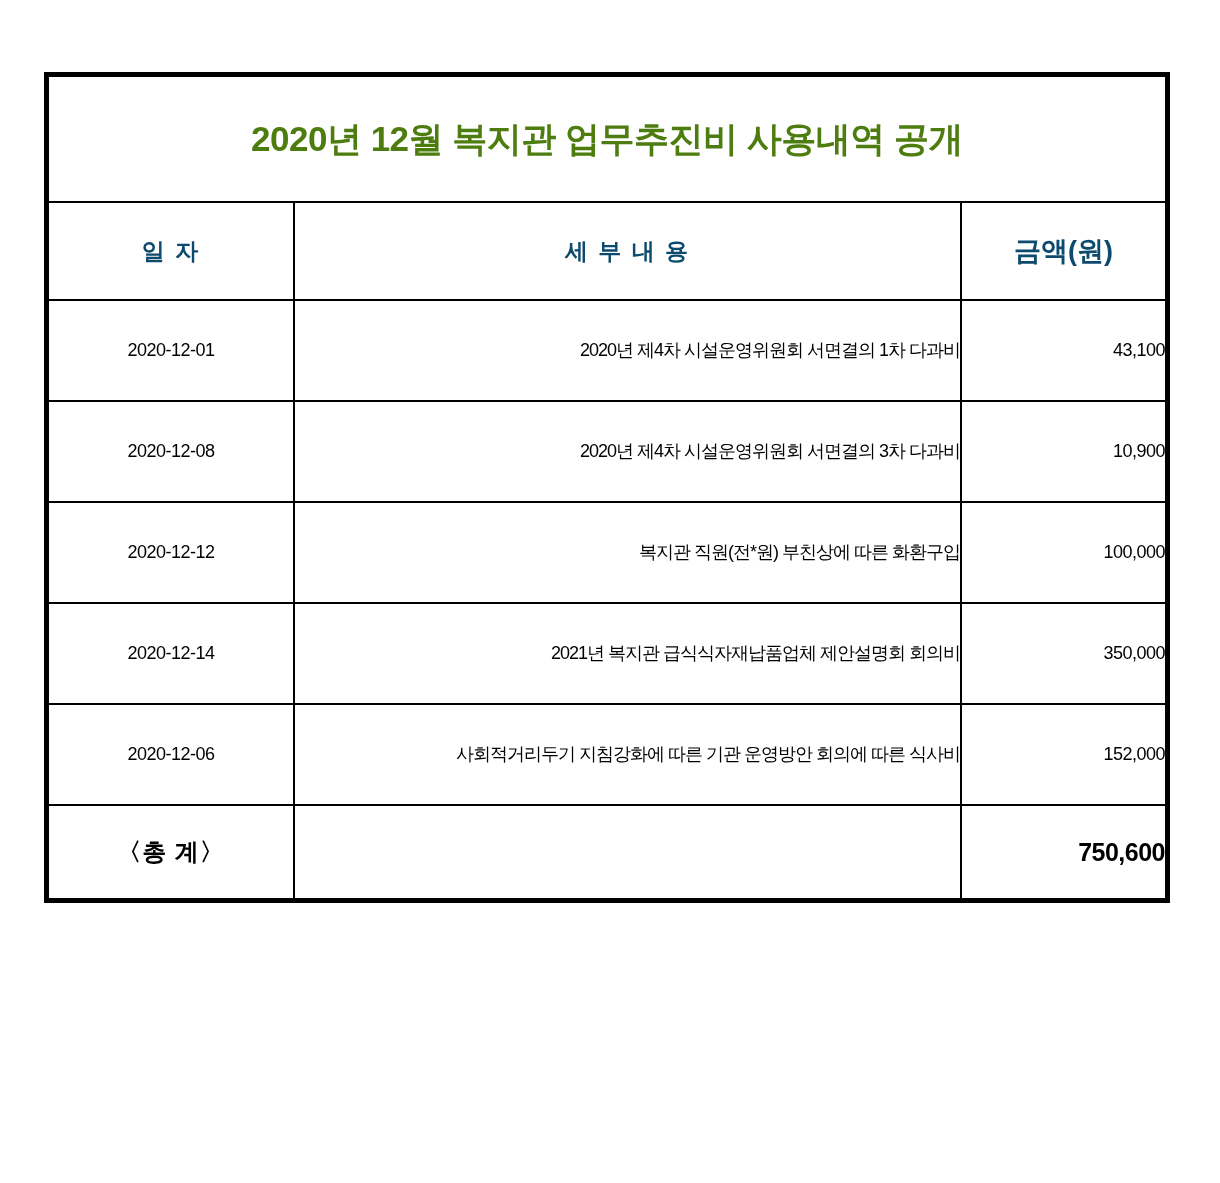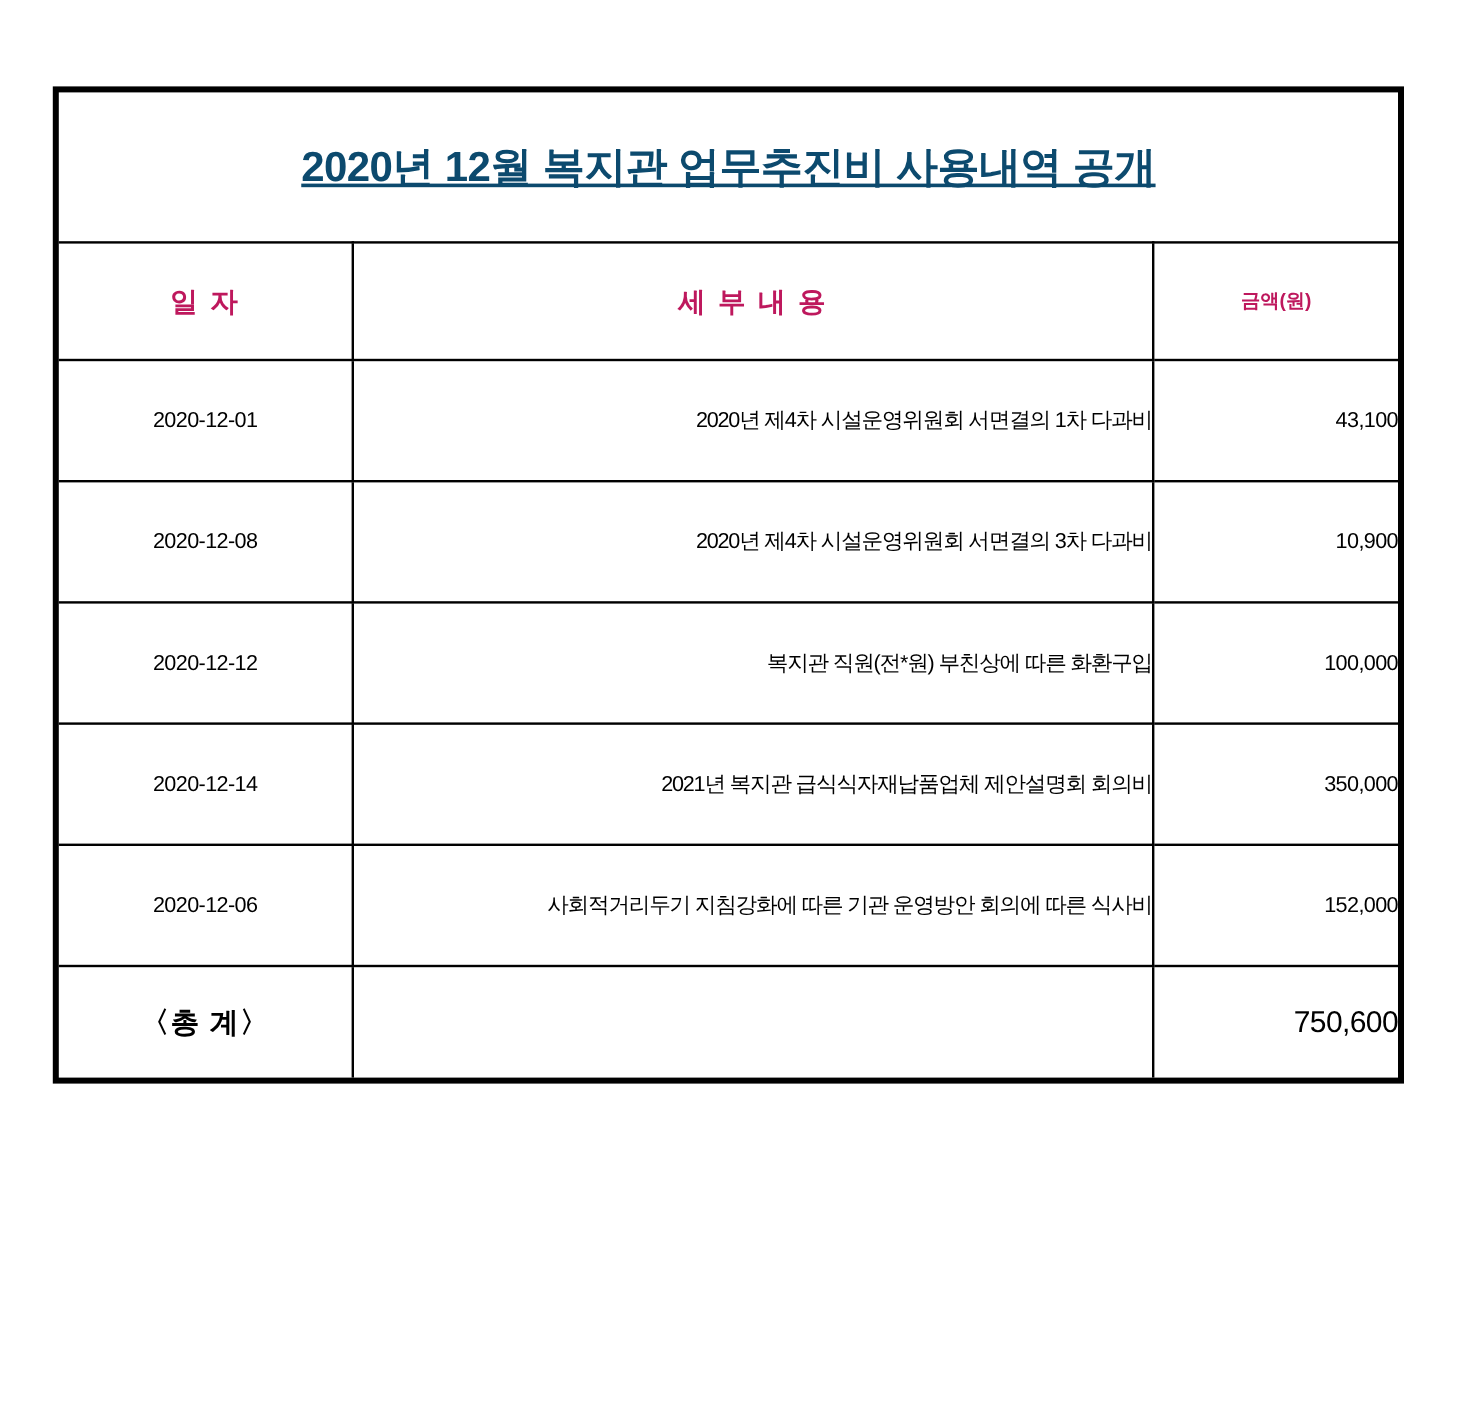--- a/index.html
+++ b/index.html
@@ -44,32 +44,31 @@
   table.report tr:last-child > * { border-bottom: none; border-radius: 23px; }
   table.report tr > *:first-child { border-left: none; }
   table.report tr > *:last-child { border-right: none; }
 
   .title-cell {
     height: 124px;
     text-align: center;
     font-size: 35px;
     font-weight: bold;
     letter-spacing: -0.5px;
-    color: #0c4a6e;
-    text-decoration: underline;
+    color: #4d7c0f;
   }
   .head-cell {
     height: 96px;
     text-align: center;
     font-size: 23px;
-    color: #be185d;
+    color: #0c4a6e;
     letter-spacing: 2px;
   }
   .head-cell.amount {
-    font-size: 16px;
+    font-size: 27px;
     letter-spacing: 0px;
   }
   .col-date { width: 245px; }
   .col-detail { width: 667px; }
   .col-amount { width: 204px; }
 
   .row-cell {
     height: 99px;
     font-size: 18px;
   }
@@ -88,21 +87,21 @@
     text-align: right;
     padding-right: 12px;
     letter-spacing: -0.5px;
   }
   .total-row .cell-date {
     font-weight: bold;
     font-size: 24px;
     letter-spacing: 1px;
   }
   .total-row .cell-amount {
-    font-weight: normal;
+    font-weight: bold;
     font-size: 25px;
     padding-left: 19px;
   }
   .total-row td { height: 92px; }
 </style>
 </head>
 <body>
 
 <div class="page">
   <div class="table-wrap">

